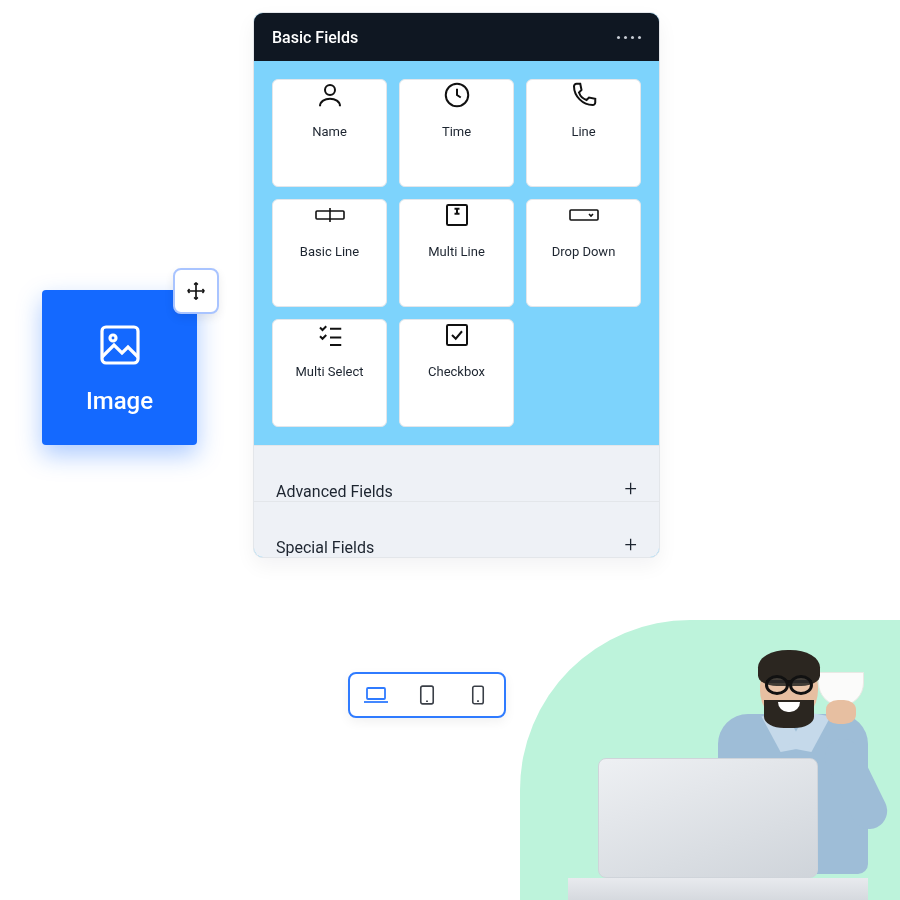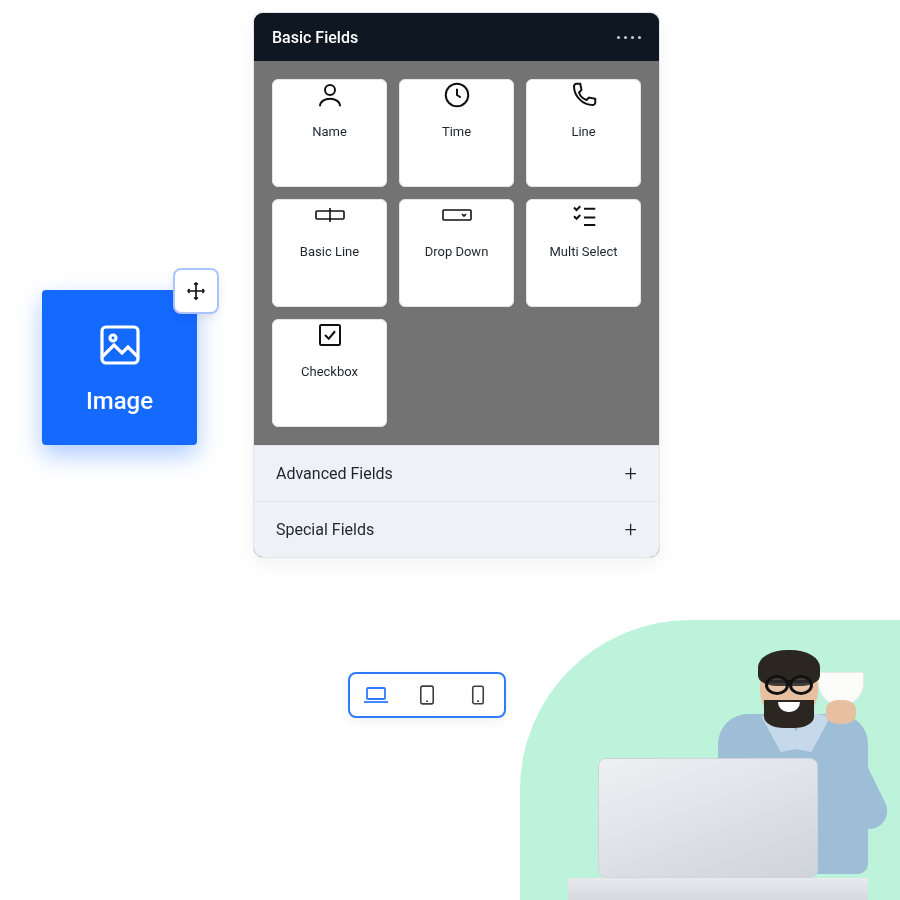--- a/index.html
+++ b/index.html
@@ -14,21 +14,21 @@
 
   
   .panel {
     position: absolute;
     left: 253px;
     top: 12px;
     width: 407px;
     border: 1px solid #e3e6ea;
     border-radius: 10px;
     overflow: hidden;
-    background: #737373;
+    background: #7dd3fc;
     box-shadow: 0 8px 20px rgba(15, 20, 30, 0.05);
   }
   .panel-header {
     background: #0f1722;
     color: #fff;
     height: 48px;
     display: flex;
     align-items: center;
     justify-content: space-between;
     padding: 0 18px;
@@ -70,21 +70,21 @@
     stroke: #111;
     fill: none;
     stroke-width: 1.6;
   }
 
   .acc-row {
     border-top: 1px solid #e3e6ea;
     background: #eef1f6;
     height: 56px;
     display: flex;
-    align-items: center;
+    align-items: flex-end;
     justify-content: space-between;
     padding: 0 22px;
     font-size: 16px;
     color: #1d2530;
     cursor: pointer;
   }
   .acc-row .plus { font-size: 22px; font-weight: 300; color: #1d2530; }
 
   
   .drag-tile {
@@ -282,20 +282,29 @@
     </div>
 
     <div class="field-card">
       <svg viewBox="0 0 30 18" class="ico">
         <rect x="1" y="5" width="28" height="8" rx="1"></rect>
         <path d="M15 2v14"></path>
       </svg>
       <div class="lbl">Basic Line</div>
     </div>
 
+    <div class="field-card">
+      <svg viewBox="0 0 24 24">
+        <rect x="4" y="4" width="16" height="16" rx="1"></rect>
+        <path d="M12 7v4"></path>
+          <path d="M10 7h4"></path>
+          <path d="M10 11h4"></path>
+      </svg>
+      <div class="lbl">Multi Line</div>
+    </div>
 
     <div class="field-card">
       <svg viewBox="0 0 30 18" class="ico">
         <rect x="1" y="4" width="28" height="10" rx="1"></rect>
         <path d="M20 8l2 2 2-2"></path>
       </svg>
       <div class="lbl">Drop Down</div>
     </div>
 
 

